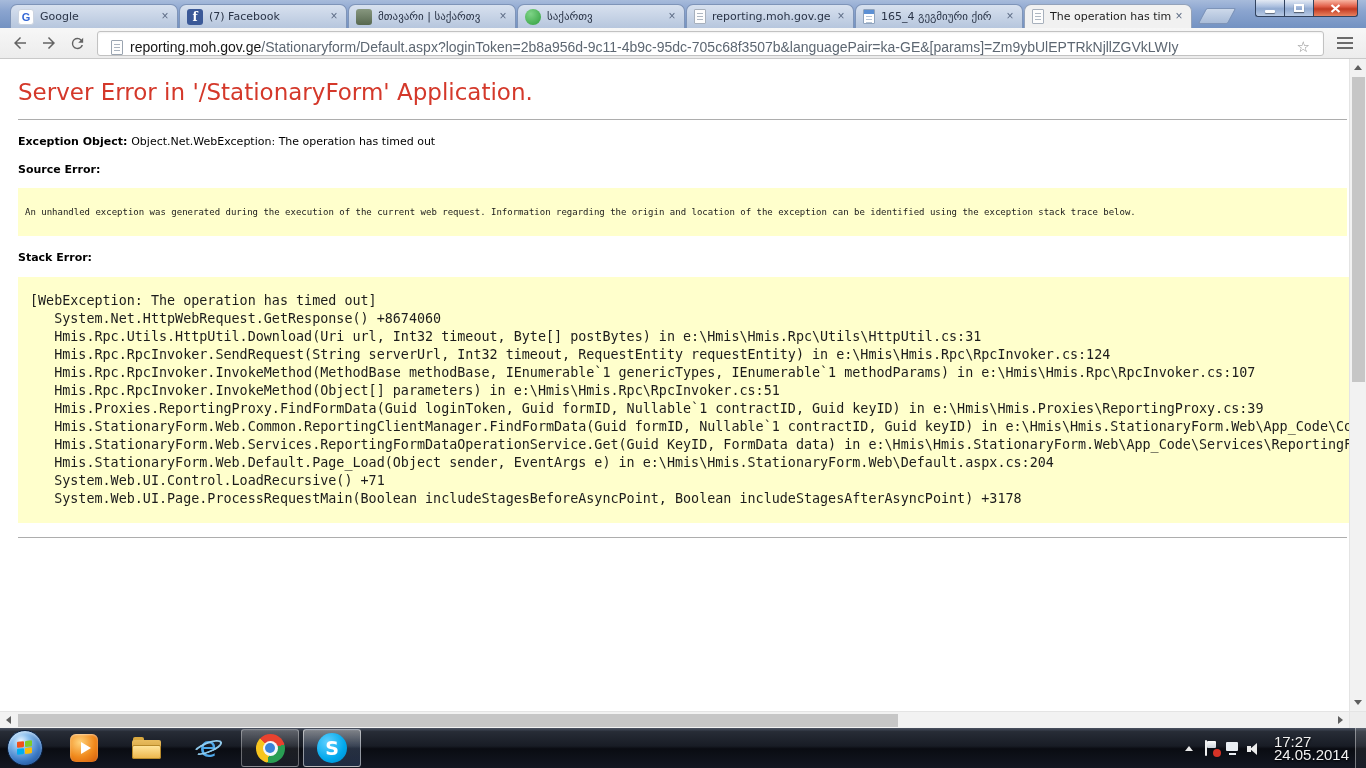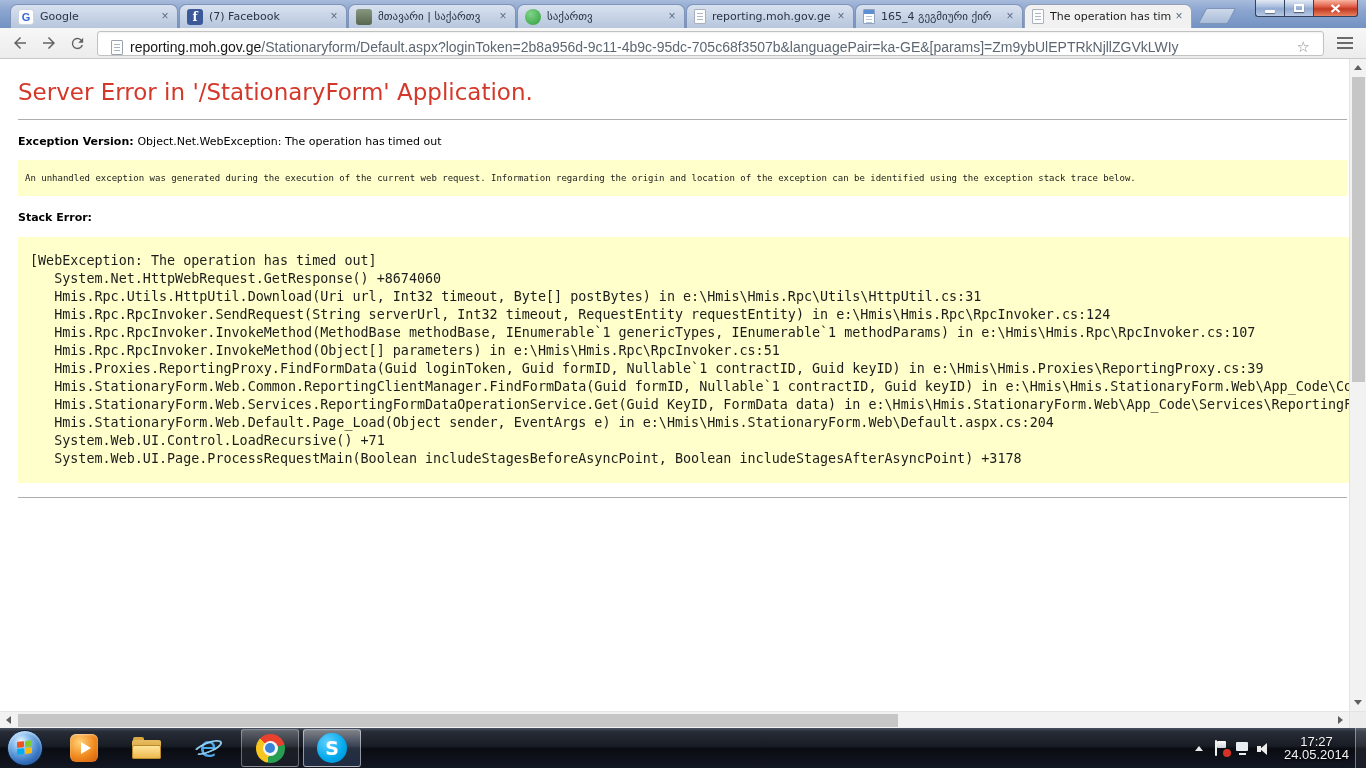--- a/index.html
+++ b/index.html
@@ -69,21 +69,21 @@
   
   .viewport{position:absolute;top:59px;left:0;width:1349px;height:652px;background:#fff;
     overflow:hidden;color:#000;font-family:"DejaVu Sans",sans-serif;margin-left:8px;}
   .content{padding:0 10px;}
   .err-h1{font-size:23px;font-weight:400;color:#d4382a;margin:20px 0 0;}
   .rule{border:none;border-top:1px solid #adadad;margin:14px 0 0;}
   .err-h2{font-size:18px;font-style:italic;font-weight:400;color:#7d1f1f;margin:16px 0 0;}
   .para{font-size:11px;margin:15px 0 0;}
   .para b{font-weight:bold;}
   .codebox{background:#ffffcc;font-family:"DejaVu Sans Mono",monospace;}
-  .srcbox{margin:12px 0 0;padding:13px 7px;font-size:9px;white-space:nowrap;color:#1a1a1a;}
+  .srcbox{margin:12px 0 0;padding:19px 7px;font-size:9px;white-space:nowrap;color:#1a1a1a;}
   .stackbox{margin:13px 0 0;padding:15px 0 15px 12px;width:1600px;}
   .sline{font-size:13.4px;line-height:18px;white-space:pre;color:#1c1c1c;}
   .version{font-size:11px;margin:9px 0 0;}
 
   
   .vscroll{position:absolute;top:59px;right:0;width:17px;height:652px;background:#f2f2f2;border-left:1px solid #e4e4e4;}
   .varrow{position:absolute;left:0;width:16px;height:17px;display:flex;align-items:center;justify-content:center;}
   .varrow.up{top:0;} .varrow.down{bottom:0;}
   .tri-up{width:0;height:0;border-left:4px solid transparent;border-right:4px solid transparent;border-bottom:5px solid #5f5f5f;}
   .tri-down{width:0;height:0;border-left:4px solid transparent;border-right:4px solid transparent;border-top:5px solid #5f5f5f;}
@@ -137,21 +137,21 @@
   .flagicon{position:relative;width:14px;height:16px;}
   .flagicon .pole{position:absolute;left:1px;top:0;width:2px;height:16px;background:#f0f0f0;border-radius:1px;}
   .flagicon .cloth{position:absolute;left:3px;top:1px;width:9px;height:7px;background:linear-gradient(#fdfdfd,#ccd3da);border-radius:1px;}
   .flagicon .badge{position:absolute;right:-3px;bottom:-1px;width:8px;height:8px;border-radius:50%;background:#d63327;}
   .neticon{position:relative;width:15px;height:14px;}
   .neticon .scr{position:absolute;top:1px;left:1px;width:12px;height:9px;background:#e9edf2;border-radius:1px;}
   .neticon .base{position:absolute;bottom:0;left:4px;width:7px;height:2px;background:#e9edf2;}
   .volicon{position:relative;width:15px;height:15px;}
   .volicon .box{position:absolute;left:0;top:5px;width:4px;height:6px;background:#ececec;}
   .volicon .cone{position:absolute;left:3px;top:2px;width:0;height:0;border-right:7px solid #ececec;border-top:6px solid transparent;border-bottom:6px solid transparent;}
-  .clock{margin:0 6px 0 8px;min-width:64px;text-align:center;color:#f2f2f2;font-size:13px;line-height:13px;text-shadow:0 1px 2px #000;}
+  .clock{margin:0 6px 0 8px;min-width:64px;color:#f2f2f2;font-size:15px;line-height:13px;text-shadow:0 1px 2px #000;}
   .showdesk{width:11px;height:40px;border-left:1px solid rgba(255,255,255,.4);background:linear-gradient(rgba(255,255,255,.13),rgba(255,255,255,.03));}
 </style>
 </head>
 <body>
 
 <div>
 
   <div class="tabstrip">
     <div class="tabs">
       <div class="tab">
@@ -229,21 +229,22 @@
     </div>
     <div class="menubtn">
         <div class="hbars"></div>
       </div>
   </div>
 
   <div class="viewport">
     <div class="content">
       <h1 class="err-h1">Server Error in '/StationaryForm' Application.</h1>
       <hr class="rule">
-      <p class="para"><b>Exception Version: </b><span>Object.Net.WebException: The operation has timed out</span></p>
+      <p class="para"><b>Exception Object: </b><span>Object.Net.WebException: The operation has timed out</span></p>
+      <p class="para"><b>Source Error:</b></p>
       <div class="codebox srcbox"><span>An unhandled exception was generated during the execution of the current web request. Information regarding the origin and location of the exception can be identified using the exception stack trace below.</span></div>
       <p class="para"><b>Stack Error:</b></p>
       <div class="codebox stackbox">
         <div class="sline">[WebException: The operation has timed out]</div>
         <div class="sline">   System.Net.HttpWebRequest.GetResponse() +8674060</div>
         <div class="sline">   Hmis.Rpc.Utils.HttpUtil.Download(Uri url, Int32 timeout, Byte[] postBytes) in e:\Hmis\Hmis.Rpc\Utils\HttpUtil.cs:31</div>
         <div class="sline">   Hmis.Rpc.RpcInvoker.SendRequest(String serverUrl, Int32 timeout, RequestEntity requestEntity) in e:\Hmis\Hmis.Rpc\RpcInvoker.cs:124</div>
         <div class="sline">   Hmis.Rpc.RpcInvoker.InvokeMethod(MethodBase methodBase, IEnumerable`1 genericTypes, IEnumerable`1 methodParams) in e:\Hmis\Hmis.Rpc\RpcInvoker.cs:107</div>
         <div class="sline">   Hmis.Rpc.RpcInvoker.InvokeMethod(Object[] parameters) in e:\Hmis\Hmis.Rpc\RpcInvoker.cs:51</div>
         <div class="sline">   Hmis.Proxies.ReportingProxy.FindFormData(Guid loginToken, Guid formID, Nullable`1 contractID, Guid keyID) in e:\Hmis\Hmis.Proxies\ReportingProxy.cs:39</div>

